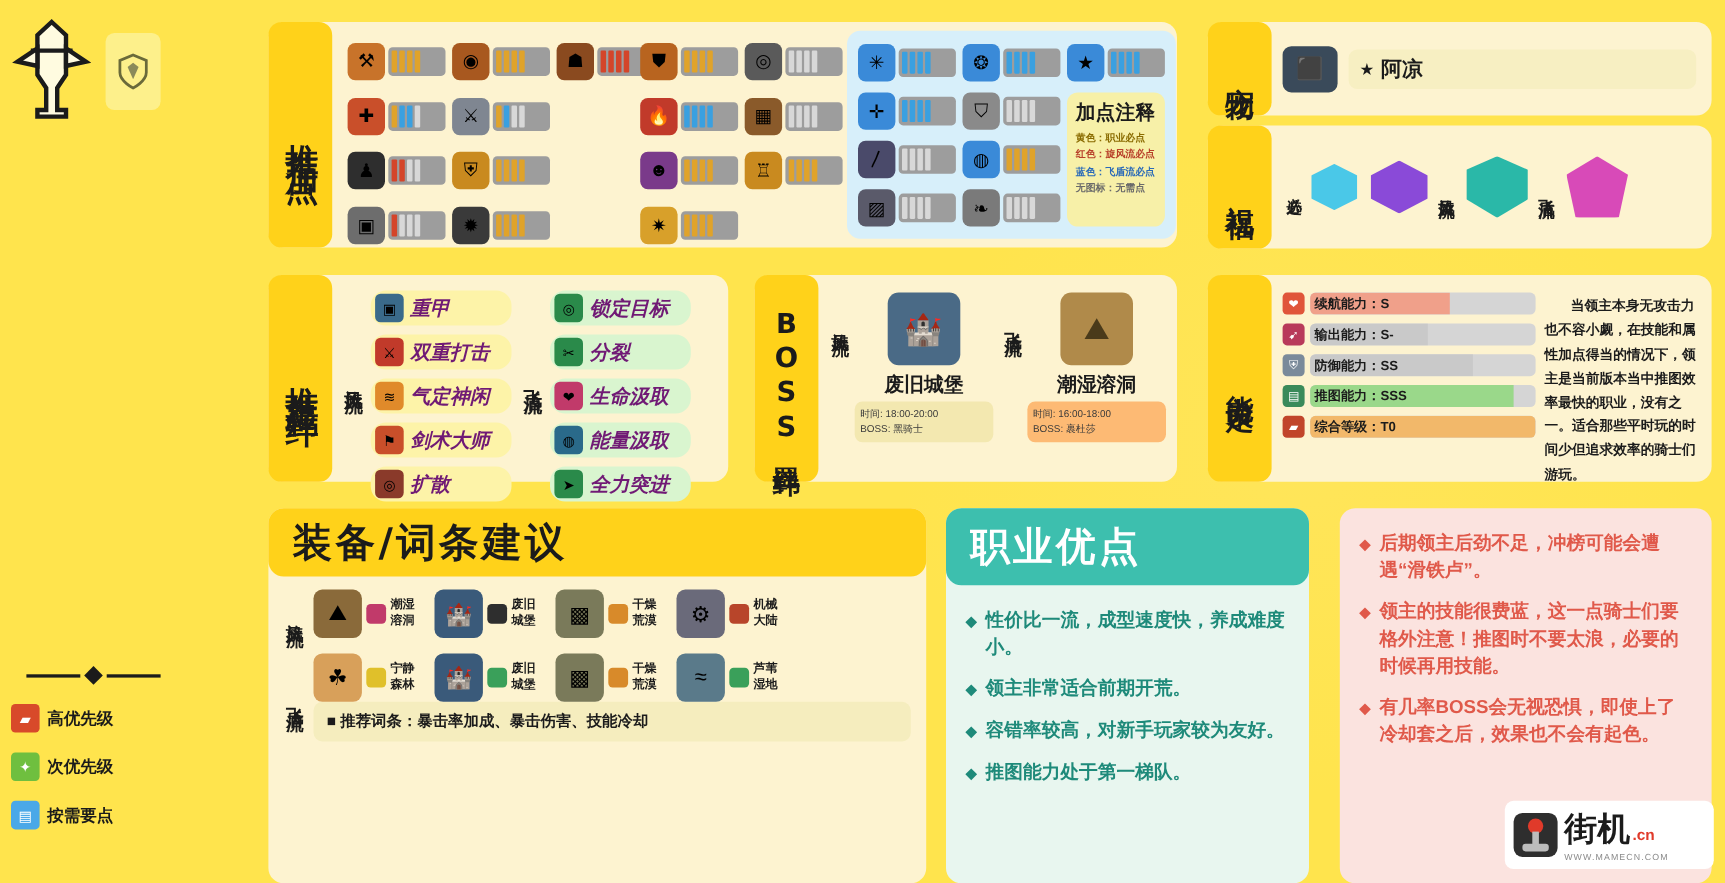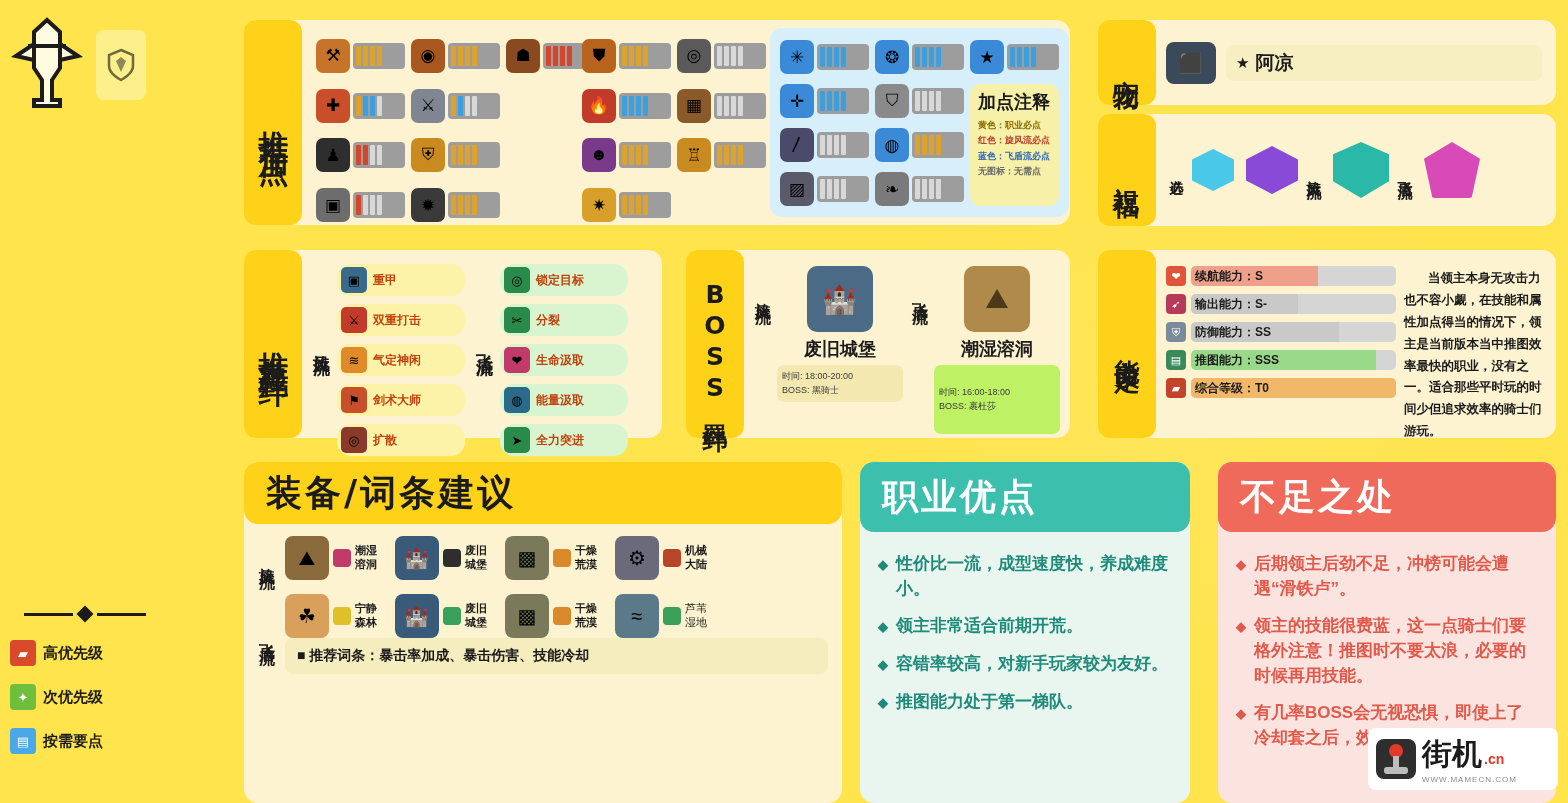--- a/index.html
+++ b/index.html
@@ -70,21 +70,21 @@
   .bars i { display: block; width: 5px; border-radius: 1px; background: #d8d8d8; }
   .bars.w3 { width: 52px; }
 
   
   .pill {
     display: flex; align-items: center; gap: 6px;
     background: #fdf3a8; border-radius: 14px; padding: 3px 14px 3px 4px;
     margin-bottom: 8px; width: 128px;
   }
   .pill .sq { width: 26px; height: 26px; border-radius: 5px; font-size: 13px; }
-  .pill span { font-size: 12px; font-weight: 700; color: #c2410c; white-space: nowrap; }
+  .pill span { font-size: 18px; font-weight: 700; color: #701a75; white-space: nowrap; font-style: italic; }
   .pill.green { background: #d9f5cf; }
 
   
   .hdr {
     font-size: 36px; font-weight: 900; color: #1b1b1b; letter-spacing: 3px;
     font-family: "DejaVu Sans", sans-serif;
   }
   .hdr.white { color: #ffffff; }
   .bullet-list li {
     list-style: none; display: flex; gap: 8px; margin-bottom: 13px;
@@ -486,21 +486,21 @@
           <div class="mono-small">BOSS: 黑骑士</div>
         </div>
       </div>
     </div>
 
     <div style="display:flex;align-items:flex-start;padding-top:16px;margin-left:6px;">
       <div style="writing-mode:vertical-rl;text-orientation:upright;font-size:16px;font-weight:800;letter-spacing:2px;color:#1b1b1b;margin-top:24px;">飞盾流</div>
       <div style="width:126px;text-align:center;margin-left:4px;">
         <div style="width:66px;height:66px;margin:0 auto;background:#b08a4a;border-radius:10px;display:flex;align-items:center;justify-content:center;color:#4a3a1a;font-size:28px;">⛰</div>
         <div style="font-size:18px;font-weight:900;color:#1b1b1b;margin:5px 0 4px;">潮湿溶洞</div>
-        <div style="background:#bef264;border-radius:7px;padding:20px 5px;text-align:left;">
+        <div style="background:#fdba74;border-radius:7px;padding:4px 5px;text-align:left;">
           <div class="mono-small">时间: 16:00-18:00</div>
           <div class="mono-small">BOSS: 裹杜莎</div>
         </div>
       </div>
     </div>
   </div>
 
   <div class="card" style="position:absolute;left:1098px;top:250px;width:458px;height:188px;background:#fdf3d0;display:flex;">
     <div class="tab" style="width:58px;height:188px;margin-right:10px;font-size:25px;letter-spacing:3px;">能力设定</div>
 
@@ -595,21 +595,21 @@
             <div style="font-size:11px;font-weight:800;color:#1b1b1b;line-height:1.25;width:30px;">废旧城堡</div>
           </div>
           <div style="display:flex;align-items:center;gap:4px;">
             <div style="width:44px;height:44px;border-radius:8px;background:#7a7a5a;display:flex;align-items:center;justify-content:center;font-size:20px;">▩</div>
             <div style="width:18px;height:18px;border-radius:4px;background:#d88a2a;"></div>
             <div style="font-size:11px;font-weight:800;color:#1b1b1b;line-height:1.25;width:30px;">干燥荒漠</div>
           </div>
           <div style="display:flex;align-items:center;gap:4px;">
             <div style="width:44px;height:44px;border-radius:8px;background:#5a7a8a;display:flex;align-items:center;justify-content:center;font-size:20px;">≈</div>
             <div style="width:18px;height:18px;border-radius:4px;background:#3aa05a;"></div>
-            <div style="font-size:11px;font-weight:400;color:#1b1b1b;line-height:1.25;width:30px;">芦苇湿地</div>
+            <div style="font-size:11px;font-weight:700;color:#1b1b1b;line-height:1.25;width:30px;">芦苇湿地</div>
           </div>
         </div>
         <div style="background:#f5edbe;border-radius:8px;padding:9px 12px;font-size:14px;font-weight:800;color:#1b1b1b;">■ 推荐词条：暴击率加成、暴击伤害、技能冷却</div>
       </div>
     </div>
   </div>
 
   <div class="card" style="position:absolute;left:860px;top:462px;width:330px;height:341px;background:#e8f6ef;">
     <div style="background:#3dbfae;border-radius:14px;height:70px;display:flex;align-items:center;padding-left:22px;">
       <div class="hdr white">职业优点</div>
@@ -628,23 +628,20 @@
           <span>容错率较高，对新手玩家较为友好。</span>
         </li>
       <li>
           <span class="dia">◆</span>
           <span>推图能力处于第一梯队。</span>
         </li>
     </ul>
   </div>
 
   <div class="card" style="position:absolute;left:1218px;top:462px;width:338px;height:341px;background:#fbe3df;">
-    <div style="background:#ef6a5a;border-radius:14px;height:70px;display:flex;align-items:center;padding-left:22px;">
-      <div class="hdr white">不足之处</div>
-    </div>
     <ul class="bullet-list" style="padding:20px 18px 0 18px;color:#e0594a;">
       <li>
           <span class="dia">◆</span>
           <span>后期领主后劲不足，冲榜可能会遭遇“滑铁卢”。</span>
         </li>
       <li>
           <span class="dia">◆</span>
           <span>领主的技能很费蓝，这一点骑士们要格外注意！推图时不要太浪，必要的时候再用技能。</span>
         </li>
       <li>

